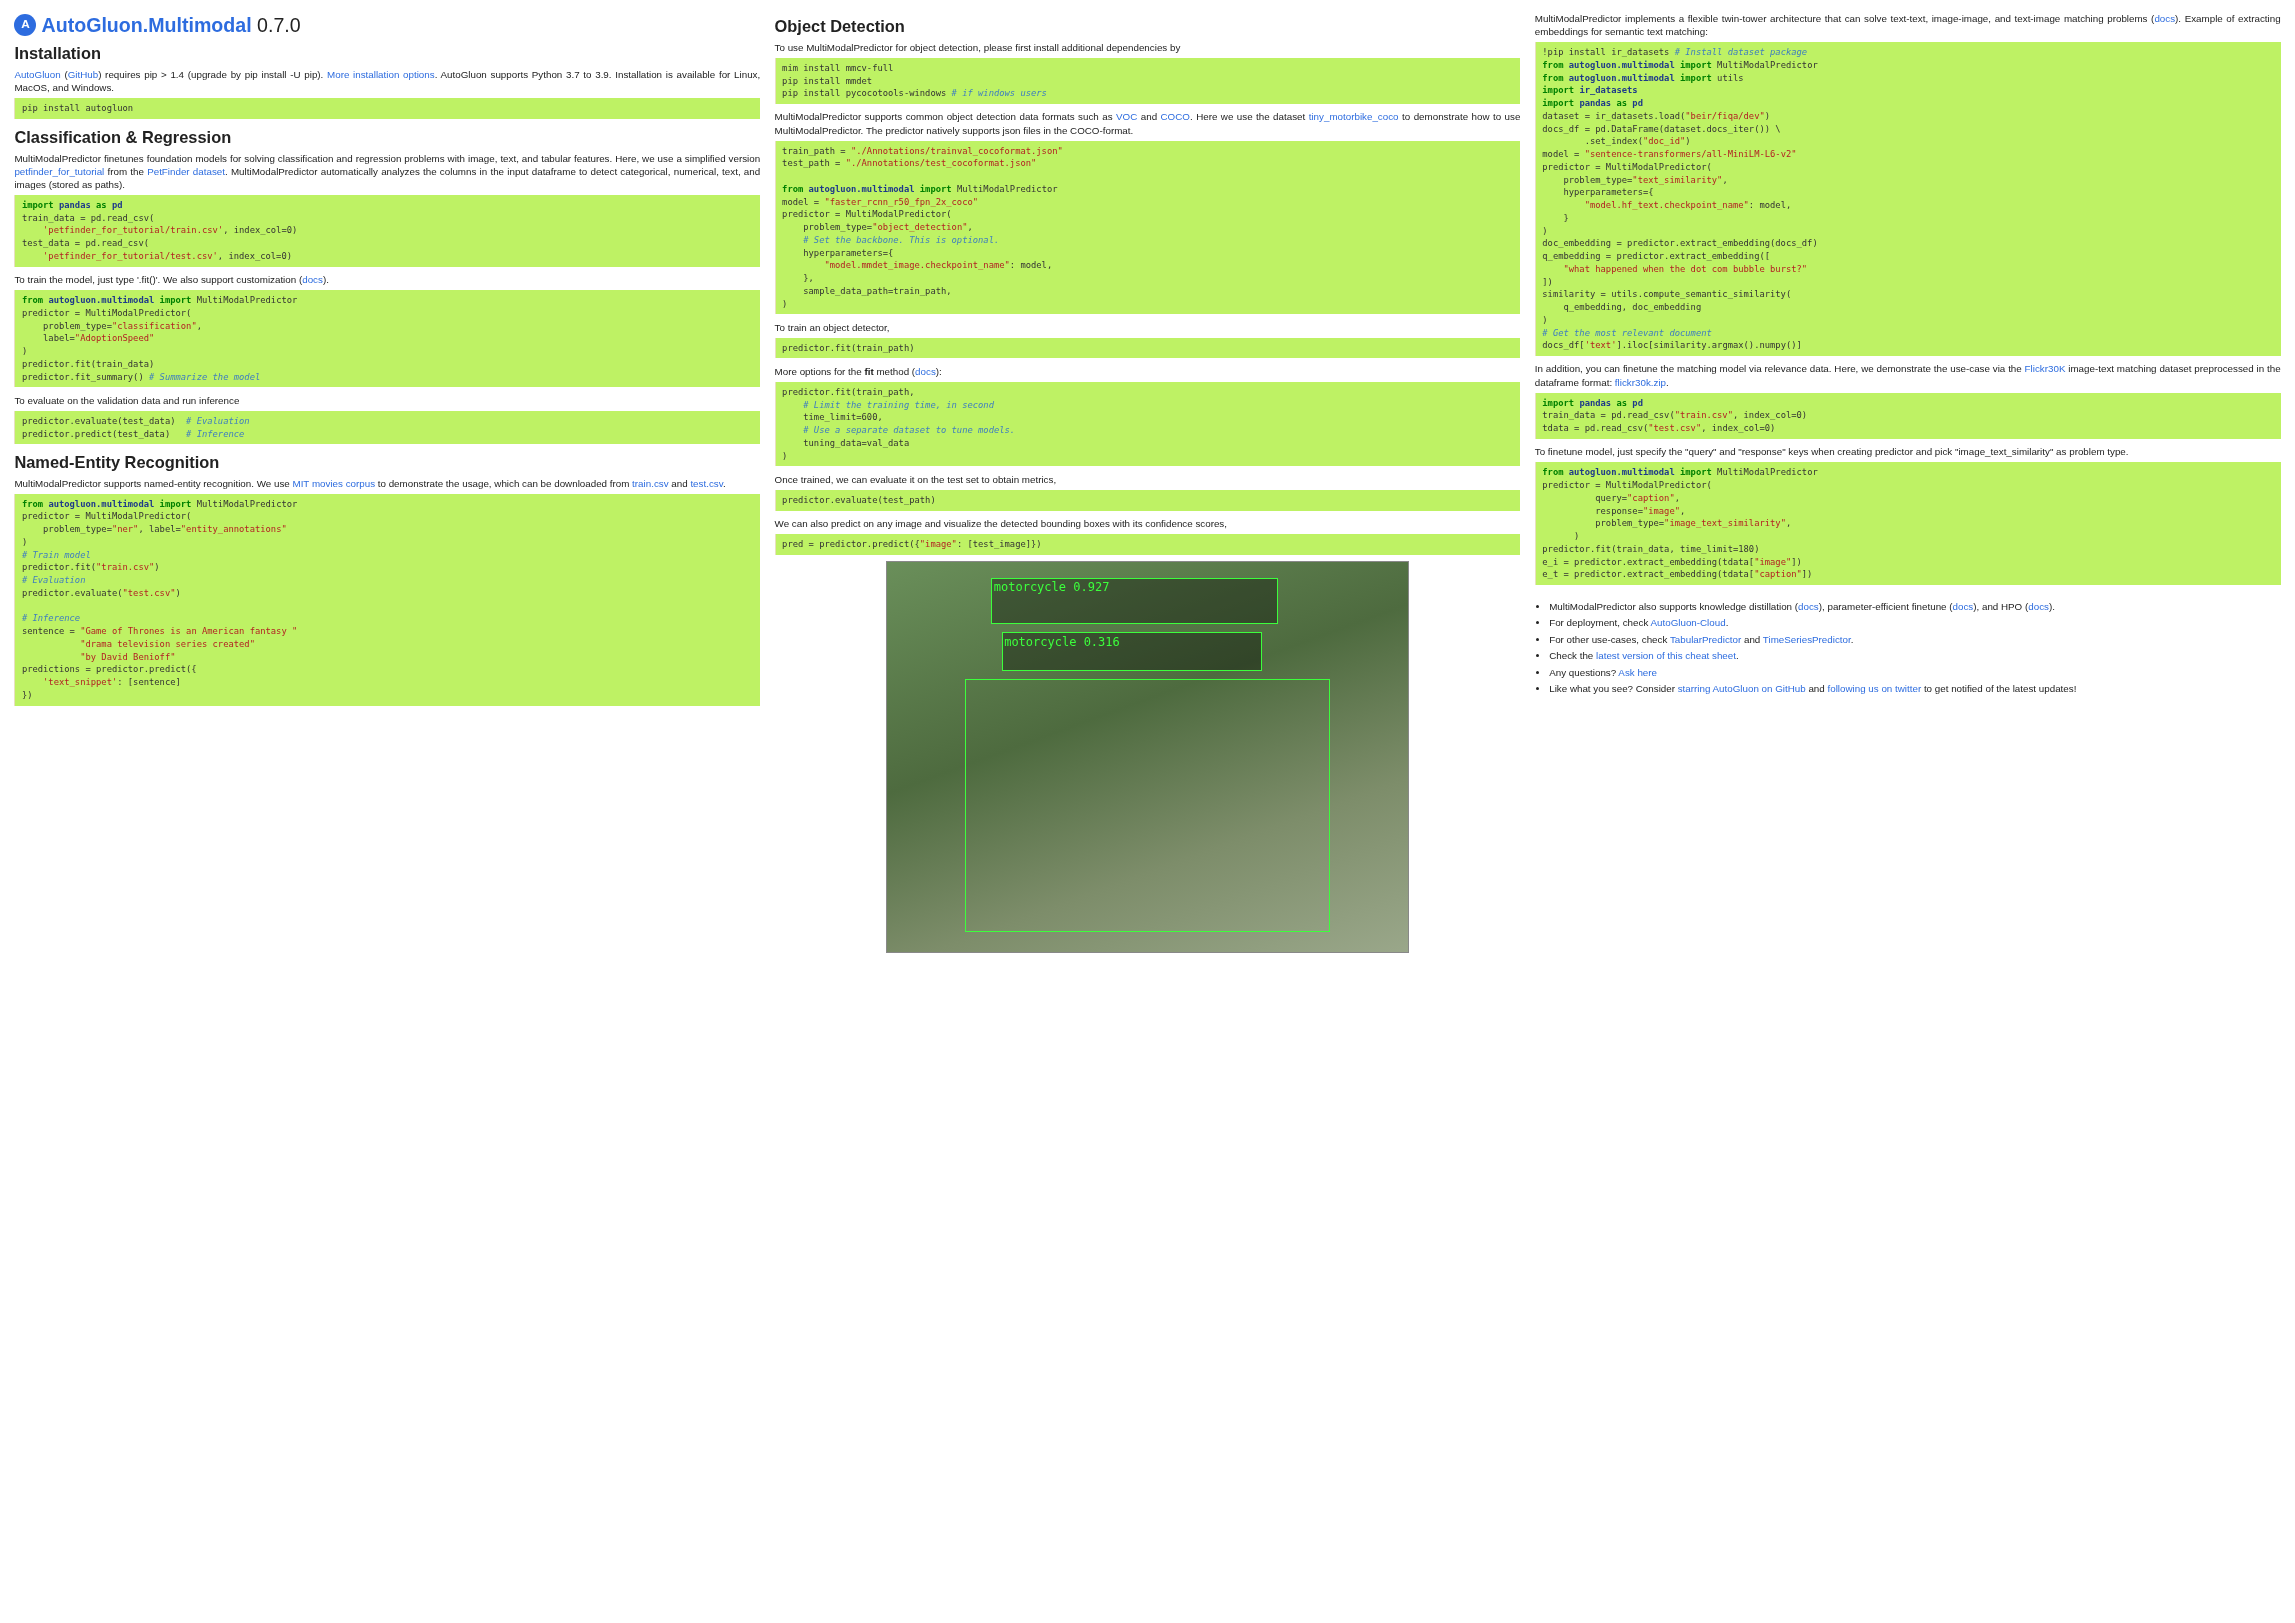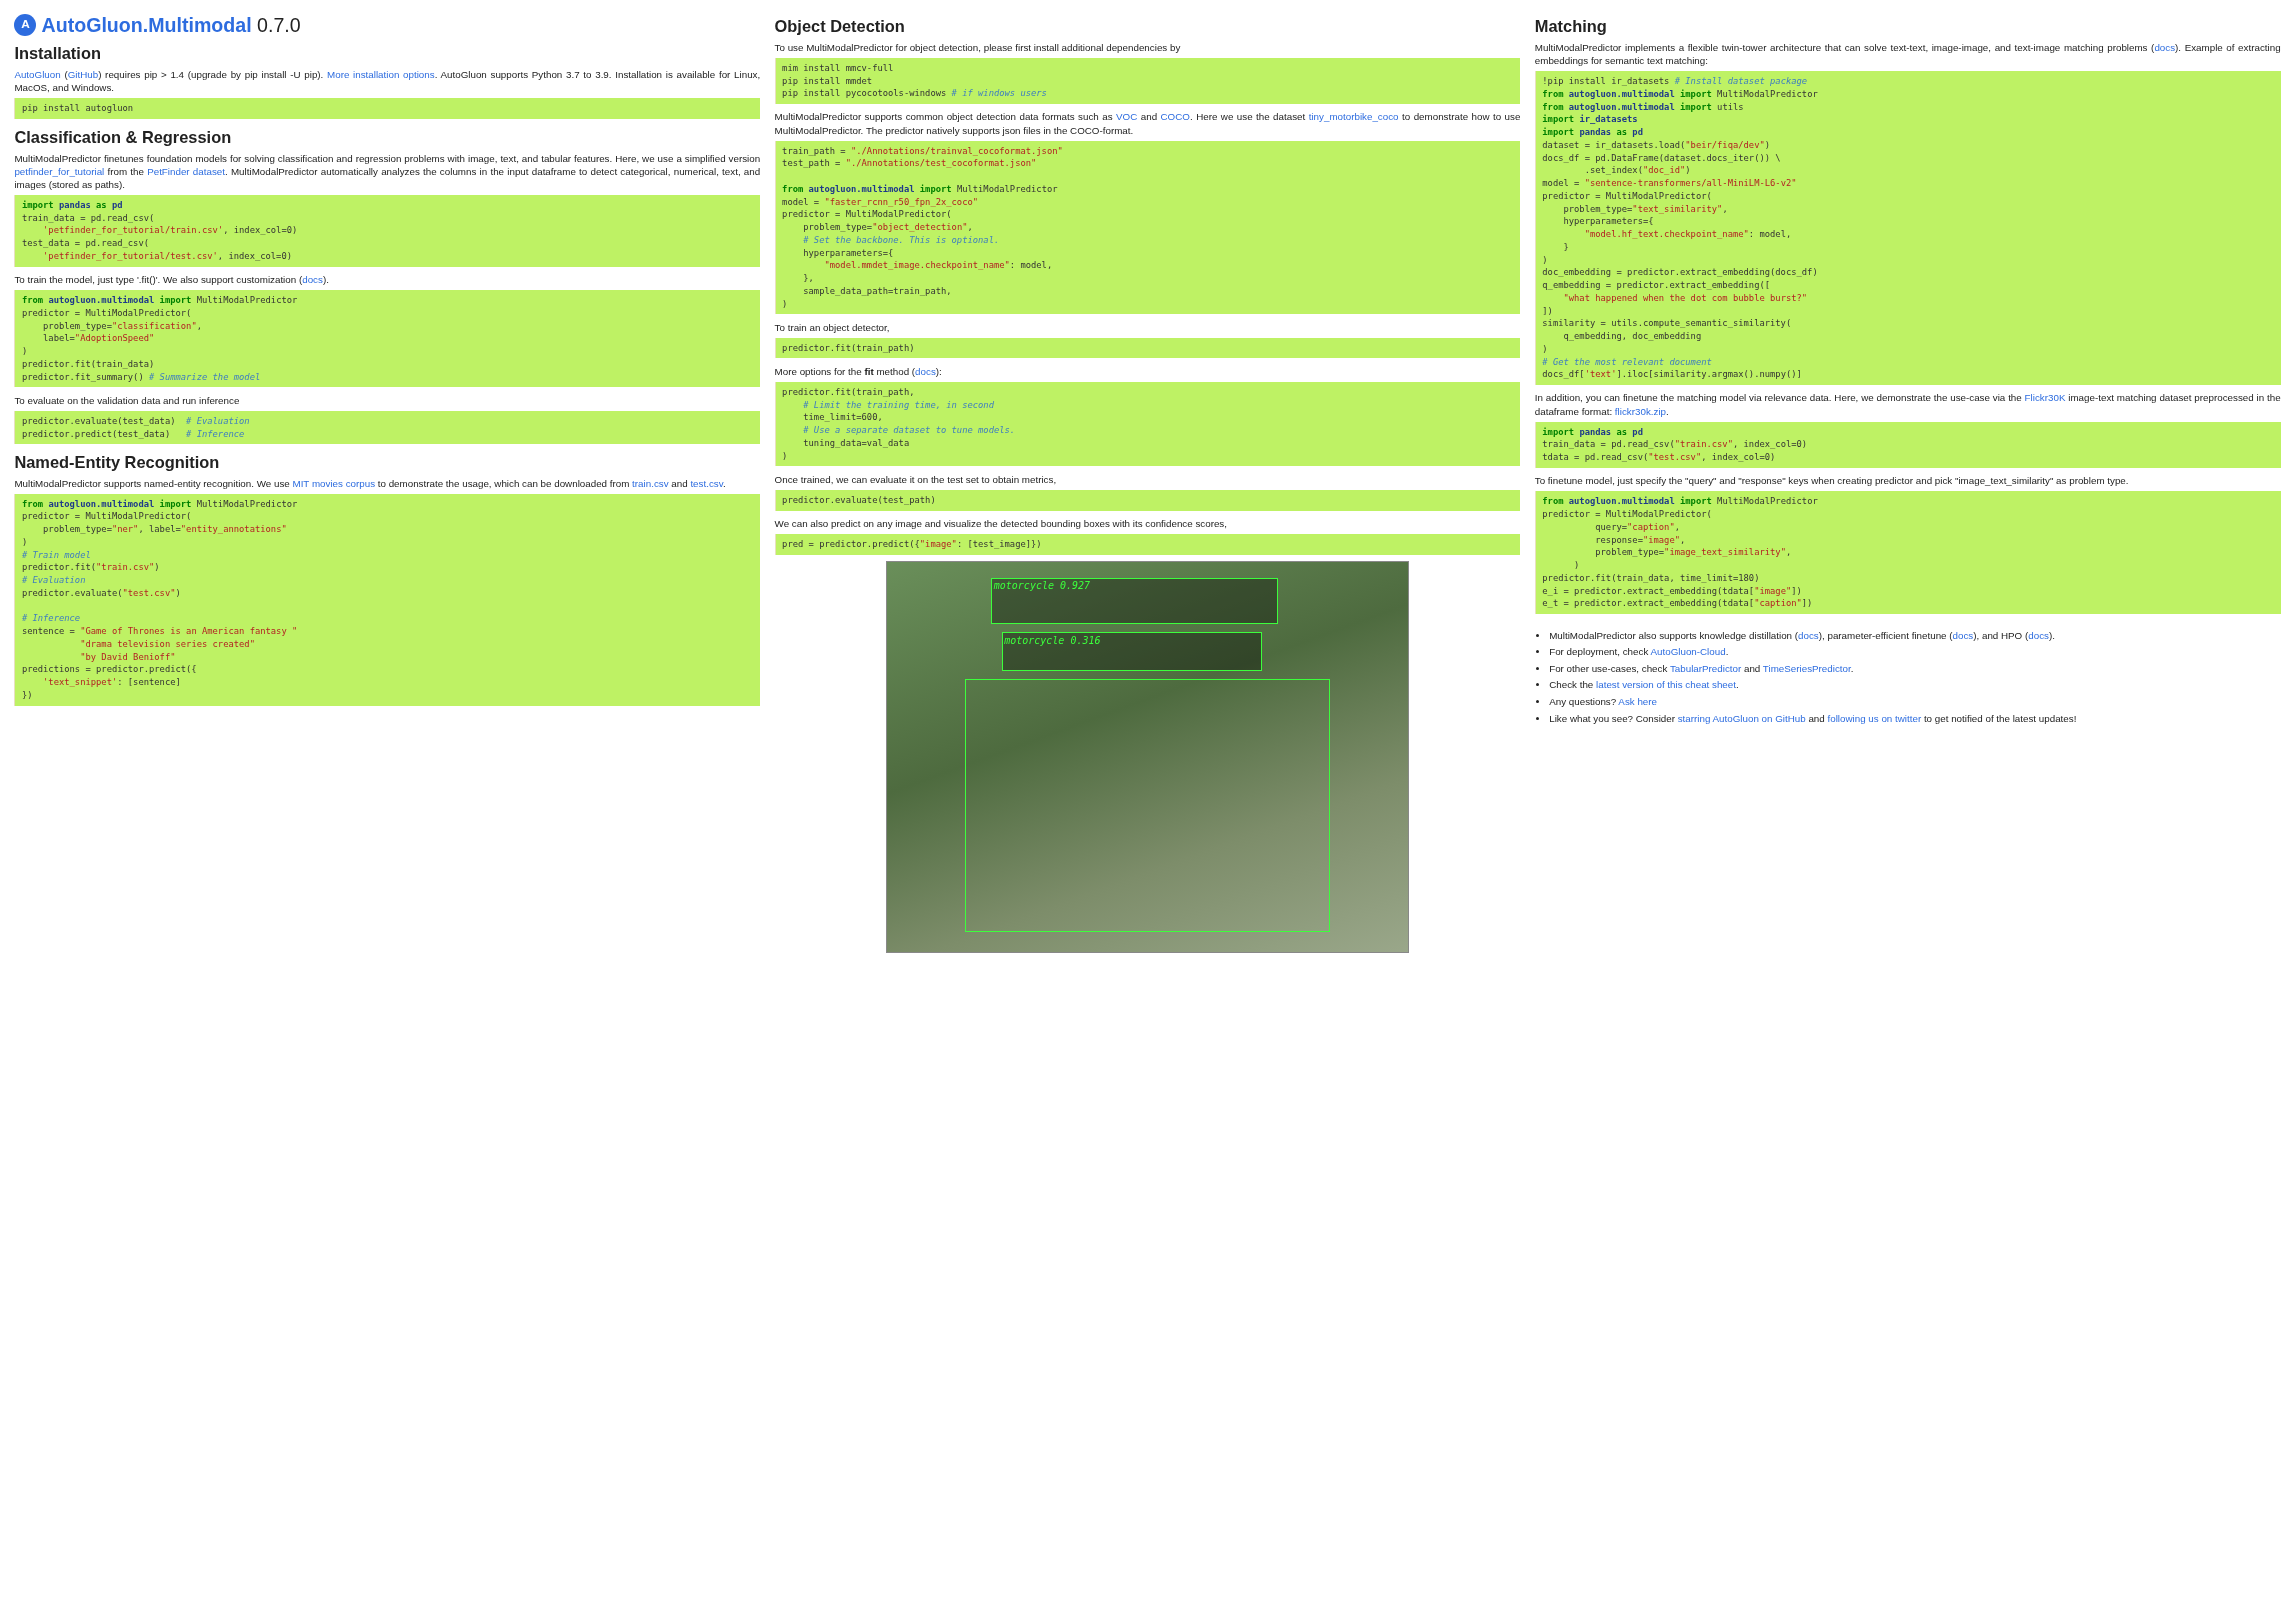--- a/index.html
+++ b/index.html
@@ -70,25 +70,24 @@
     position: relative;
     display: flex;
     align-items: center;
     justify-content: center;
   }
   .img-placeholder .box {
     position: absolute;
     border: 1.3px solid #3cff3c;
     color: #3cff3c;
     font-family: monospace;
-    font-size: 10px;
+    font-size: 12px;
     padding: 0.7px 1.3px;
     background: rgba(0,0,0,0.35);
     white-space: nowrap;
-    font-style: italic;
   }
 </style>
 </head>
 <body>
 
 <div class="page">
 
   <div class="col">
     <h1 class="logo-title">
       <span class="logo-circle">A</span>
@@ -195,21 +194,20 @@
 <pre>pred = predictor.predict({<span class="str">"image"</span>: [test_image]})</pre>
 
     <div class="img-placeholder">
       <div class="box" style="top:4%; left:20%; width:55%; height:12%;">motorcycle 0.927</div>
       <div class="box" style="top:18%; left:22%; width:50%; height:10%;">motorcycle 0.316</div>
       <div class="box" style="top:30%; left:15%; width:70%; height:65%; background:transparent;"></div>
     </div>
   </div>
 
   <div class="col">
-    <h2>Matching</h2>
     <p>
       <span>MultiModalPredictor implements a flexible twin-tower architecture that can solve text-text, image-image, and text-image matching problems (</span><a class="link">docs</a><span>). Example of extracting embeddings for semantic text matching:</span>
     </p>
 <pre>!pip install ir_datasets <span class="cm"># Install dataset package</span>
 <span class="kw">from</span> <span class="mod">autogluon.multimodal</span> <span class="kw">import</span> MultiModalPredictor
 <span class="kw">from</span> <span class="mod">autogluon.multimodal</span> <span class="kw">import</span> utils
 <span class="kw">import</span> <span class="mod">ir_datasets</span>
 <span class="kw">import</span> <span class="mod">pandas</span> <span class="kw">as</span> <span class="mod">pd</span>
 dataset = ir_datasets.load(<span class="str">"beir/fiqa/dev"</span>)
 docs_df = pd.DataFrame(dataset.docs_iter()) \

